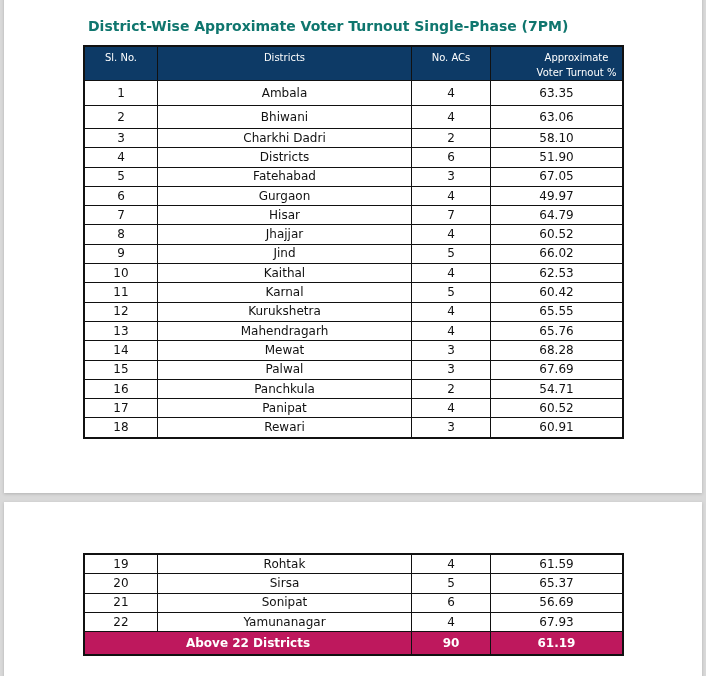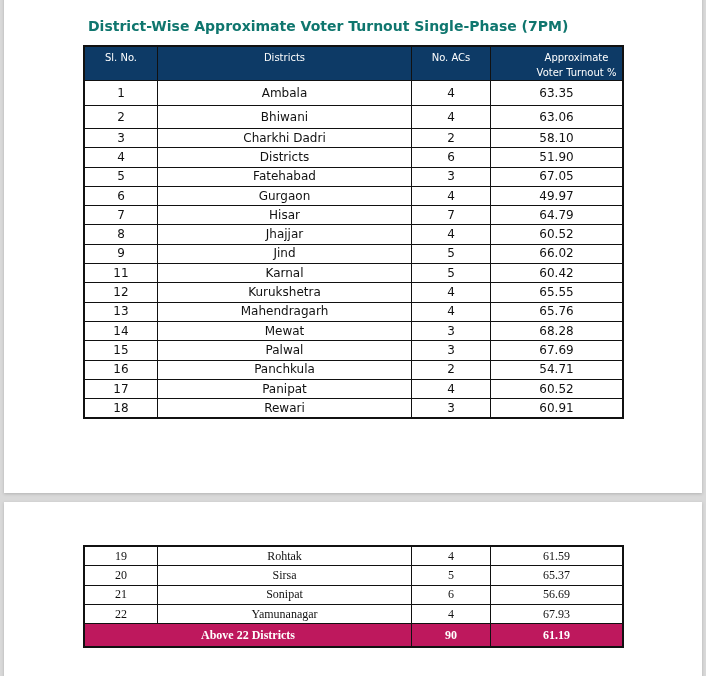--- a/index.html
+++ b/index.html
@@ -12,21 +12,21 @@
            font-weight:bold; font-size:14px; color:#0f766e; }
   table { position:absolute; left:80px; border-collapse:collapse; table-layout:fixed; font-size:12px; }
   td, th { border:1.5px solid #111; text-align:center; padding:0; overflow:hidden; white-space:nowrap; }
   th { background:#0d3a66; color:#fff; font-weight:normal; font-size:10px; vertical-align:top; padding-top:3px; line-height:15px; }
   .hdr-row { height:32px; }
   td { height:18.3px; line-height:17px; }
   tr.r1 td { height:24px; line-height:24px; }
   tr.r2 td { height:22px; line-height:22px; }
   tr.total td { background:#be185d; color:#fff; font-weight:bold; height:22px; }
   #table1 { top:50px; }
-  #table2 { top:44px;font-family:Liberation Serif, serif; }
+  #table2 { top:52px; }
   table { outline:1.5px solid #111; }
 </style>
 </head>
 <body>
 
 <div class="page" id="page1">
   <div class="title">District-Wise Approximate Voter Turnout Single-Phase (7PM)</div>
   <table id="table1">
     <colgroup>
         <col style="width:73px">
@@ -91,20 +91,26 @@
           <td>4</td>
           <td>60.52</td>
         </tr>
         <tr>
           <td>9</td>
           <td>Jind</td>
           <td>5</td>
           <td>66.02</td>
         </tr>
         <tr>
+          <td>10</td>
+          <td>Kaithal</td>
+          <td>4</td>
+          <td>62.53</td>
+        </tr>
+        <tr>
           <td>11</td>
           <td>Karnal</td>
           <td>5</td>
           <td>60.42</td>
         </tr>
         <tr>
           <td>12</td>
           <td>Kurukshetra</td>
           <td>4</td>
           <td>65.55</td>

